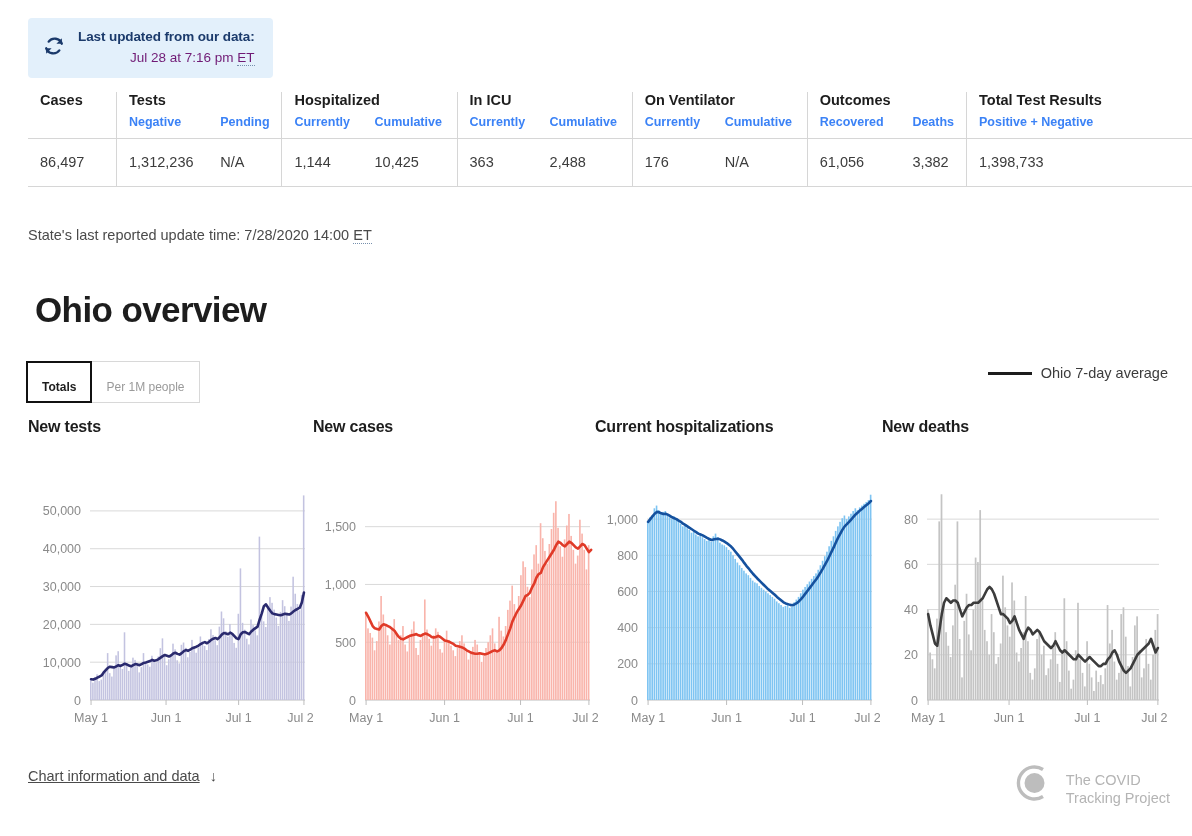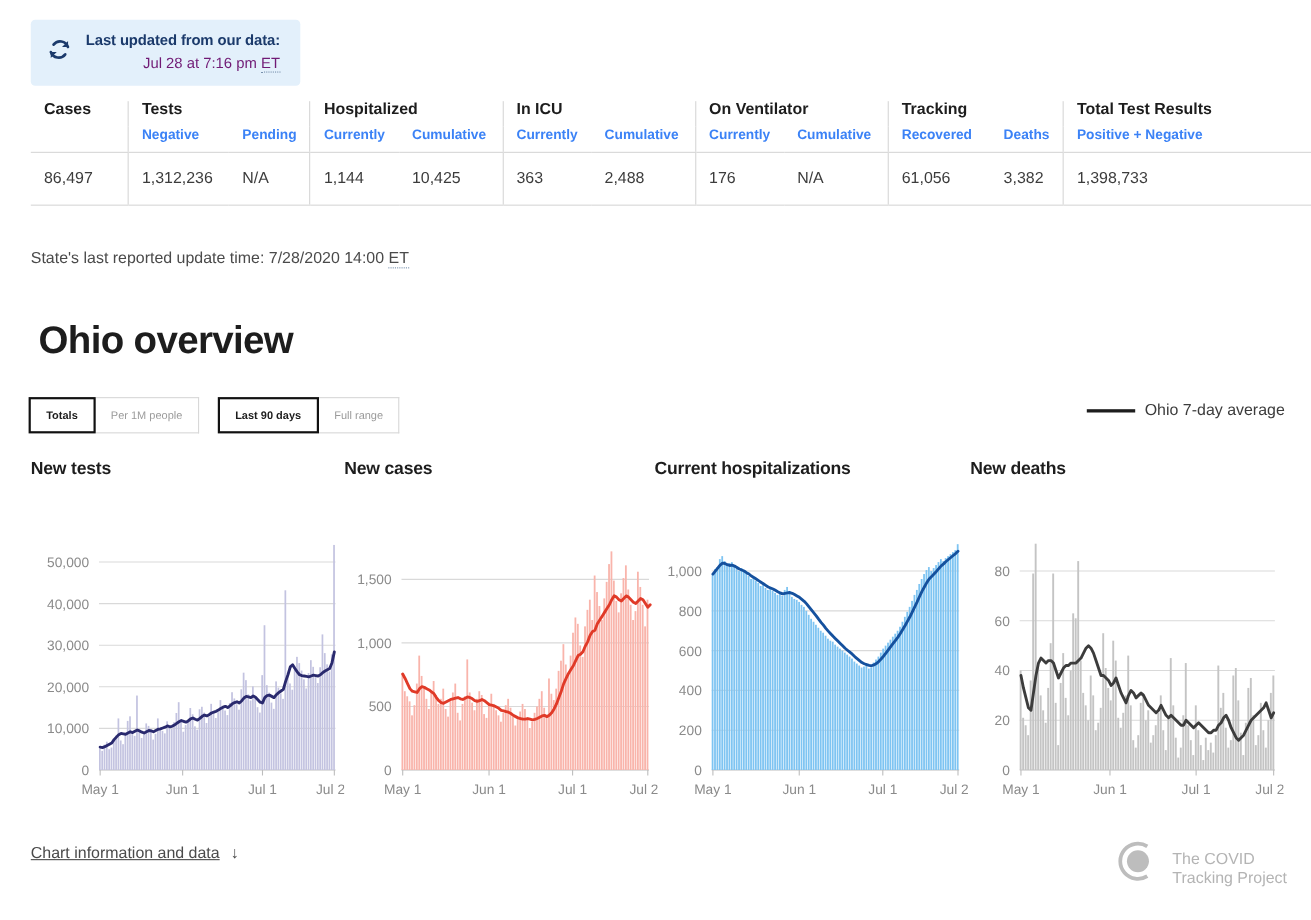--- a/index.html
+++ b/index.html
@@ -45,21 +45,21 @@
   }
   
   .page-title{
     position:absolute;left:28px;top:283px;font-size:35px;font-weight:bold;
     color:#1d1d1d;letter-spacing:-0.6px;margin:7px;
   }
   
   .toggles{position:absolute;left:26px;top:361px;display:flex;gap:17px;}
   .tgroup{display:flex;}
   .tbtn{
-    font-size:10px;padding:11px 14px 8px 14px;background:#fff;
+    font-size:12px;padding:18px 14px 8px 14px;background:#fff;
     border:1px solid #d8d8d8;color:#9a9a9a;cursor:pointer;
     font-family:"Liberation Sans", sans-serif;line-height:1;
   }
   .tbtn + .tbtn{border-left:none;}
   .tbtn.active{
     border:2px solid #111;color:#1d1d1d;font-weight:bold;z-index:2;position:relative;
   }
   .tbtn.active + .tbtn{border-left:none;}
   
   .legend{
@@ -108,21 +108,21 @@
 </div>
 
 <table class="stats">
   <thead>
     <tr>
       <th class="grp" style="width:76px">Cases</th>
       <th class="grp divl" colspan="2" style="width:170px">Tests</th>
       <th class="grp divl" colspan="2" style="width:180px">Hospitalized</th>
       <th class="grp divl" colspan="2" style="width:180px">In ICU</th>
       <th class="grp divl" colspan="2" style="width:180px">On Ventilator</th>
-      <th class="grp divl" colspan="2" style="width:165px">Tracking</th>
+      <th class="grp divl" colspan="2" style="width:165px">Outcomes</th>
       <th class="grp divl" style="width:213px">Total Test Results</th>
     </tr>
     <tr class="subrow">
       <th class="sub"></th>
       <th class="sub divl">Negative</th>
       <th class="sub">Pending</th>
       <th class="sub divl">Currently</th>
       <th class="sub">Cumulative</th>
       <th class="sub divl">Currently</th>
       <th class="sub">Cumulative</th>
@@ -152,24 +152,20 @@
 </table>
 
 <div class="state-update"><span>State's last reported update time: 7/28/2020 14:00 </span><span class="dotted">ET</span></div>
 
 <h1 class="page-title">Ohio overview</h1>
 
 <div class="toggles">
   <div class="tgroup">
     <button class="tbtn active">Totals</button>
     <button class="tbtn">Per 1M people</button>
-  </div>
-  <div class="tgroup">
-    <button class="tbtn active">Last 90 days</button>
-    <button class="tbtn">Full range</button>
   </div>
 </div>
 
 <div class="legend">
   <span class="legend-line"></span>
   <span class="legend-label">Ohio 7-day average</span>
 </div>
 
 <div class="charts">
   <div class="chart" id="chart-0" style="left:28px">

